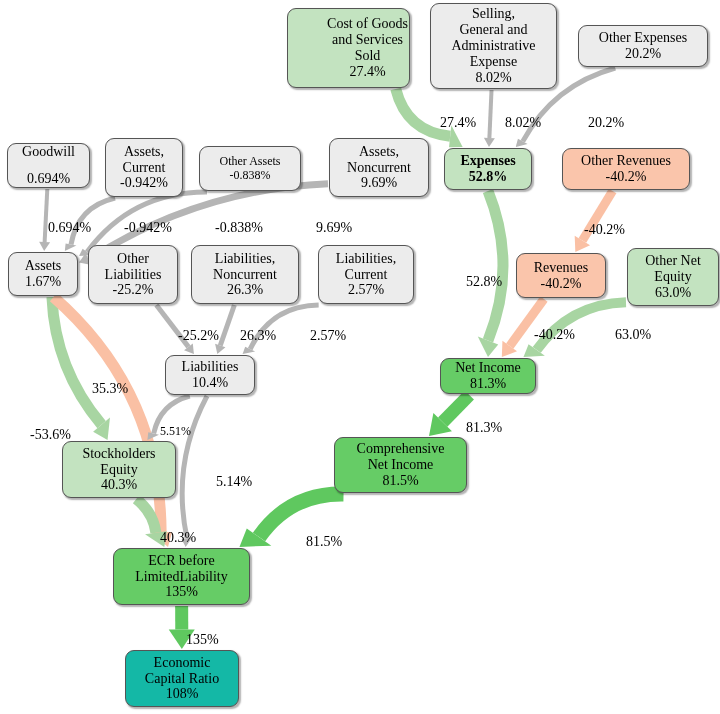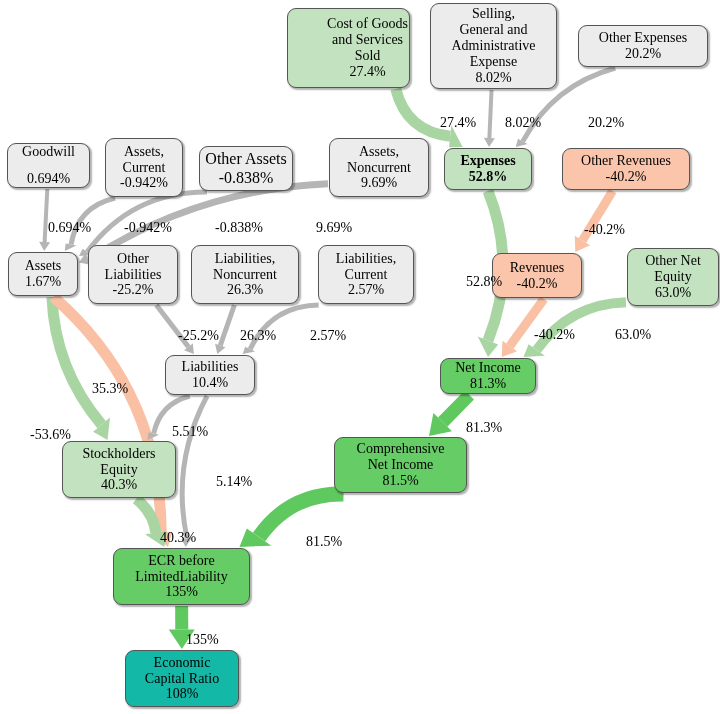--- a/index.html
+++ b/index.html
@@ -134,21 +134,21 @@
     </div>
     <div class="node" style="left: 7px; top: 143px; width: 83px; height: 45px; background: rgb(236, 236, 236); font-size: 14px; border-color: rgb(85, 85, 85); justify-content: space-between;">
       <span class="lbl">Goodwill</span>
       <span class="lbl">0.694%</span>
     </div>
     <div class="node" style="left: 105px; top: 138px; width: 78px; height: 59px; background: rgb(236, 236, 236); font-size: 14px; border-color: rgb(85, 85, 85);">
       <span class="lbl">Assets,</span>
       <span class="lbl">Current</span>
       <span class="lbl">-0.942%</span>
     </div>
-    <div class="node" style="left: 199px; top: 146px; width: 94px; height: 45px; background: rgb(236, 236, 236); font-size: 16px; border-color: rgb(85, 85, 85);">
+    <div class="node" style="left: 199px; top: 146px; width: 102px; height: 45px; background: rgb(236, 236, 236); font-size: 12px; border-color: rgb(85, 85, 85);">
       <span class="lbl">Other Assets</span>
       <span class="lbl">-0.838%</span>
     </div>
     <div class="node" style="left: 329px; top: 138px; width: 100px; height: 59px; background: rgb(236, 236, 236); font-size: 14px; border-color: rgb(85, 85, 85);">
       <span class="lbl">Assets,</span>
       <span class="lbl">Noncurrent</span>
       <span class="lbl">9.69%</span>
     </div>
     <div class="node" style="left: 8px; top: 252px; width: 70px; height: 44px; background: rgb(236, 236, 236); font-size: 14px; border-color: rgb(85, 85, 85); align-items: center;">
       <span class="lbl">Assets</span>
@@ -162,21 +162,21 @@
     <div class="node" style="left: 191px; top: 245px; width: 108px; height: 59px; background: rgb(236, 236, 236); font-size: 14px; border-color: rgb(85, 85, 85);">
       <span class="lbl">Liabilities,</span>
       <span class="lbl">Noncurrent</span>
       <span class="lbl">26.3%</span>
     </div>
     <div class="node" style="left: 318px; top: 245px; width: 96px; height: 59px; background: rgb(236, 236, 236); font-size: 14px; border-color: rgb(85, 85, 85);">
       <span class="lbl">Liabilities,</span>
       <span class="lbl">Current</span>
       <span class="lbl">2.57%</span>
     </div>
-    <div class="node" style="left: 492px; top: 253px; width: 90px; height: 45px; background: rgb(250, 197, 171); font-size: 14px; border-color: rgb(85, 85, 85);">
+    <div class="node" style="left: 516px; top: 253px; width: 90px; height: 45px; background: rgb(250, 197, 171); font-size: 14px; border-color: rgb(85, 85, 85);">
       <span class="lbl">Revenues</span>
       <span class="lbl">-40.2%</span>
     </div>
     <div class="node" style="left: 627px; top: 248px; width: 92px; height: 58px; background: rgb(195, 227, 192); font-size: 14px; border-color: rgb(85, 85, 85);">
       <span class="lbl">Other Net</span>
       <span class="lbl">Equity</span>
       <span class="lbl">63.0%</span>
     </div>
     <div class="node" style="left: 165px; top: 355px; width: 90px; height: 40px; background: rgb(236, 236, 236); font-size: 14px; border-color: rgb(85, 85, 85);">
       <span class="lbl">Liabilities</span>
@@ -215,19 +215,19 @@
     <div class="elabel" style="left: 316px; top: 220px; font-size: 14px;">9.69%</div>
     <div class="elabel" style="left: 178px; top: 328px; font-size: 14px;">-25.2%</div>
     <div class="elabel" style="left: 240px; top: 328px; font-size: 14px;">26.3%</div>
     <div class="elabel" style="left: 310px; top: 328px; font-size: 14px;">2.57%</div>
     <div class="elabel" style="left: 466px; top: 274px; font-size: 14px;">52.8%</div>
     <div class="elabel" style="left: 584px; top: 222px; font-size: 14px;">-40.2%</div>
     <div class="elabel" style="left: 534px; top: 327px; font-size: 14px;">-40.2%</div>
     <div class="elabel" style="left: 615px; top: 327px; font-size: 14px;">63.0%</div>
     <div class="elabel" style="left: 92px; top: 381px; font-size: 14px;">35.3%</div>
     <div class="elabel" style="left: 30px; top: 427px; font-size: 14px;">-53.6%</div>
-    <div class="elabel" style="left: 160px; top: 424px; font-size: 14px; margin-left: 12px;">5.51%</div>
+    <div class="elabel" style="left: 160px; top: 424px; font-size: 12px;">5.51%</div>
     <div class="elabel" style="left: 216px; top: 474px; font-size: 14px;">5.14%</div>
     <div class="elabel" style="left: 160px; top: 530px; font-size: 14px;">40.3%</div>
     <div class="elabel" style="left: 466px; top: 420px; font-size: 14px;">81.3%</div>
     <div class="elabel" style="left: 306px; top: 534px; font-size: 14px;">81.5%</div>
     <div class="elabel" style="left: 186px; top: 632px; font-size: 14px;">135%</div>
   </div>
 
 </body></html>

